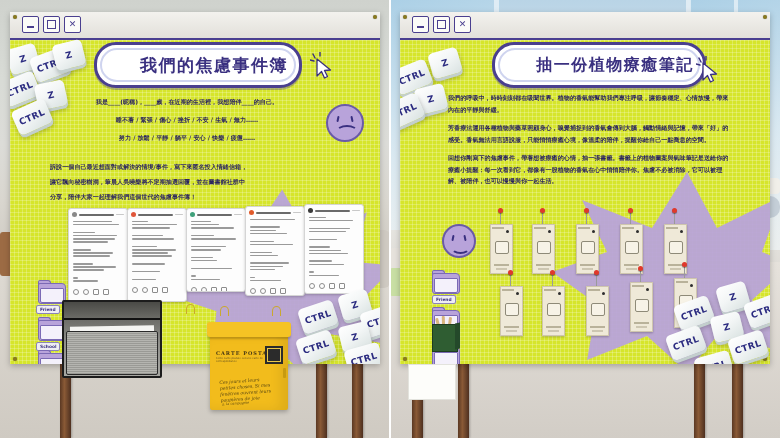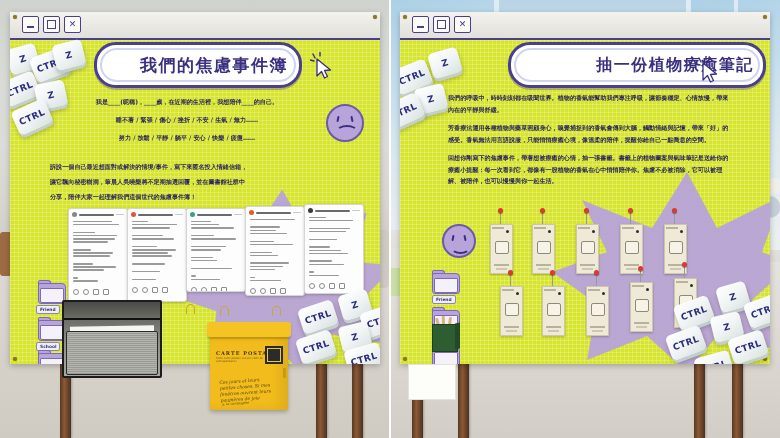--- a/index.html
+++ b/index.html
@@ -75,21 +75,21 @@
   }
 
   
   .titlepill{position:absolute;left:84px;top:30px;width:202px;height:40px;
     background:#ffffff;border:3px solid #4a3f8f;border-radius:22px;
     display:flex;align-items:center;justify-content:center;
     box-shadow:0 2px 0 rgba(74,63,143,.35);}
   .titlepill .inner{border:2px solid #cfd4ef;border-radius:18px;position:absolute;inset:3px;}
   .titlepill span{position:relative;font-size:17px;font-weight:bold;color:#3a3080;letter-spacing:1.5px;
       text-shadow:1px 1px 0 #fff,-1px -1px 0 #fff;margin-left:32px;}
-  .titlepill.r{left:108px;width:208px;padding-left:44px;}
+  .titlepill.r{left:92px;width:208px;}
   .titlepill.r span{font-size:16px;}
 
   
   .btext{position:absolute;color:#2b2560;font-size:6.1px;line-height:11px;font-weight:bold;}
   .bpara{margin:0 0 7px 0;}
   .blk-l1{left:52px;top:84px;width:250px;text-align:center;}
   .blk-l2{left:40px;top:148px;width:280px;line-height:13px;}
   .blk-r{left:48px;top:80px;width:286px;line-height:11.5px;}
 
   

